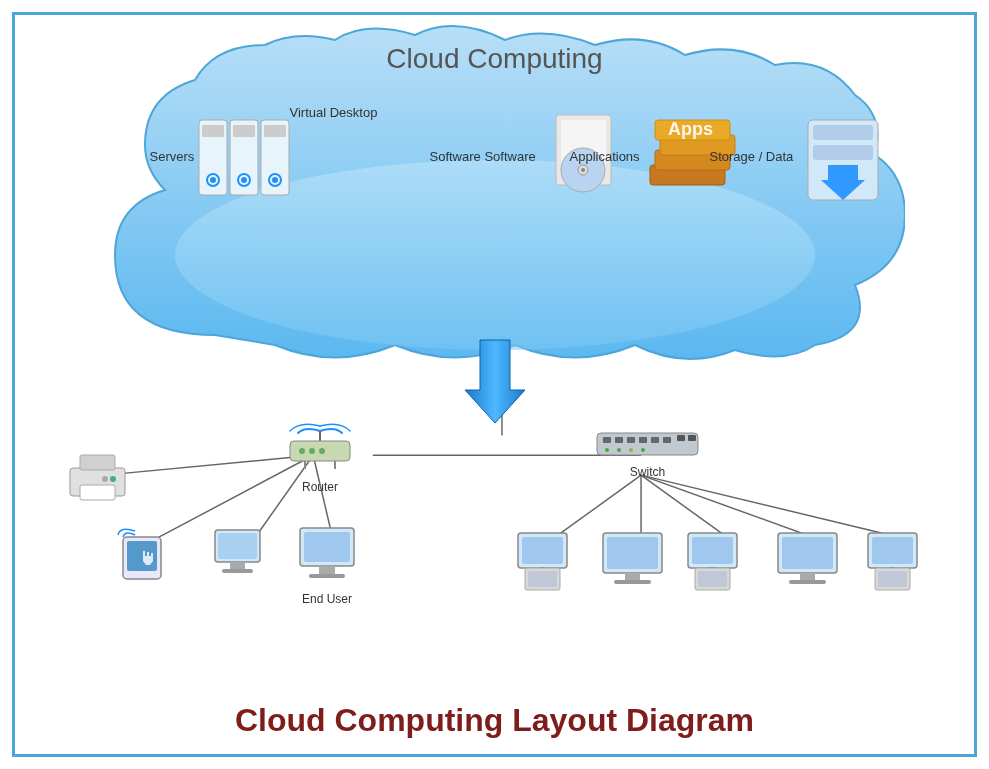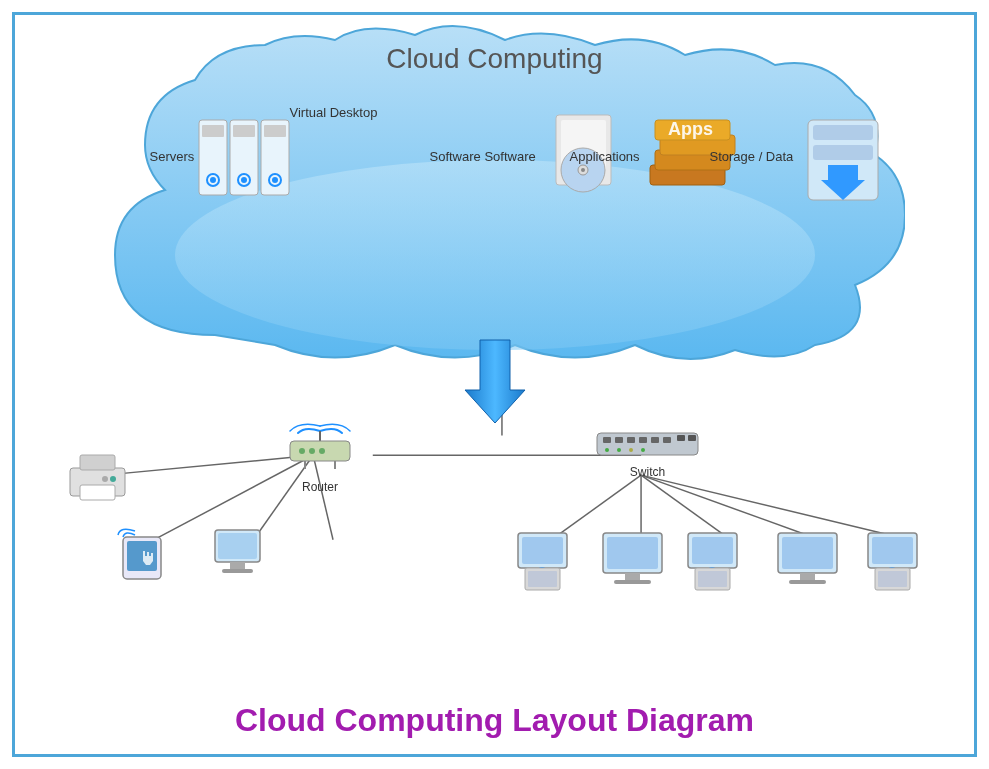--- a/index.html
+++ b/index.html
@@ -98,21 +98,21 @@
 
     
     .bottom-title {
       position: absolute;
       bottom: 15px;
       left: 0;
       right: 0;
       text-align: center;
       font-size: 32px;
       font-weight: bold;
-      color: #a21caf;
+      color: #7f1d1d;
     }
 
     
     .network-svg {
       position: absolute;
       top: 0; left: 0;
       width: 100%;
       height: 100%;
       pointer-events: none;
     }
@@ -308,20 +308,29 @@
 
     <div class="net-icon" style="left:185px; top:150px;">
       <svg width="55" height="60" viewBox="0 0 55 60">
         <rect x="5" y="5" width="45" height="32" rx="3" fill="#d0e8f8" stroke="#888" stroke-width="1.5"></rect>
         <rect x="8" y="8" width="39" height="26" rx="2" fill="#a8d0f0"></rect>
         <rect x="20" y="37" width="15" height="7" fill="#aaa"></rect>
         <rect x="12" y="44" width="31" height="4" rx="2" fill="#999"></rect>
       </svg>
     </div>
 
+    <div class="net-icon" style="left:272px; top:150px;">
+      <svg width="60" height="65" viewBox="0 0 60 65">
+        <rect x="3" y="3" width="54" height="38" rx="3" fill="#d0e8f8" stroke="#888" stroke-width="1.5"></rect>
+        <rect x="7" y="7" width="46" height="30" rx="2" fill="#a0c8ee"></rect>
+        <rect x="22" y="41" width="16" height="8" fill="#aaa"></rect>
+        <rect x="12" y="49" width="36" height="4" rx="2" fill="#999"></rect>
+      </svg>
+      <span style="font-size:12px;color:#333;margin-top:2px;position:absolute;bottom:-16px;white-space:nowrap;">End User</span>
+    </div>
 
     <div class="net-icon" style="left:570px; top:50px;">
       <svg width="105" height="38" viewBox="0 0 105 38">
         <rect x="2" y="8" width="101" height="22" rx="4" fill="#c0c8d0" stroke="#888" stroke-width="1"></rect>
 
         <rect x="8" y="12" width="8" height="6" rx="1" fill="#666"></rect>
         <rect x="20" y="12" width="8" height="6" rx="1" fill="#666"></rect>
         <rect x="32" y="12" width="8" height="6" rx="1" fill="#666"></rect>
         <rect x="44" y="12" width="8" height="6" rx="1" fill="#666"></rect>
         <rect x="56" y="12" width="8" height="6" rx="1" fill="#666"></rect>

